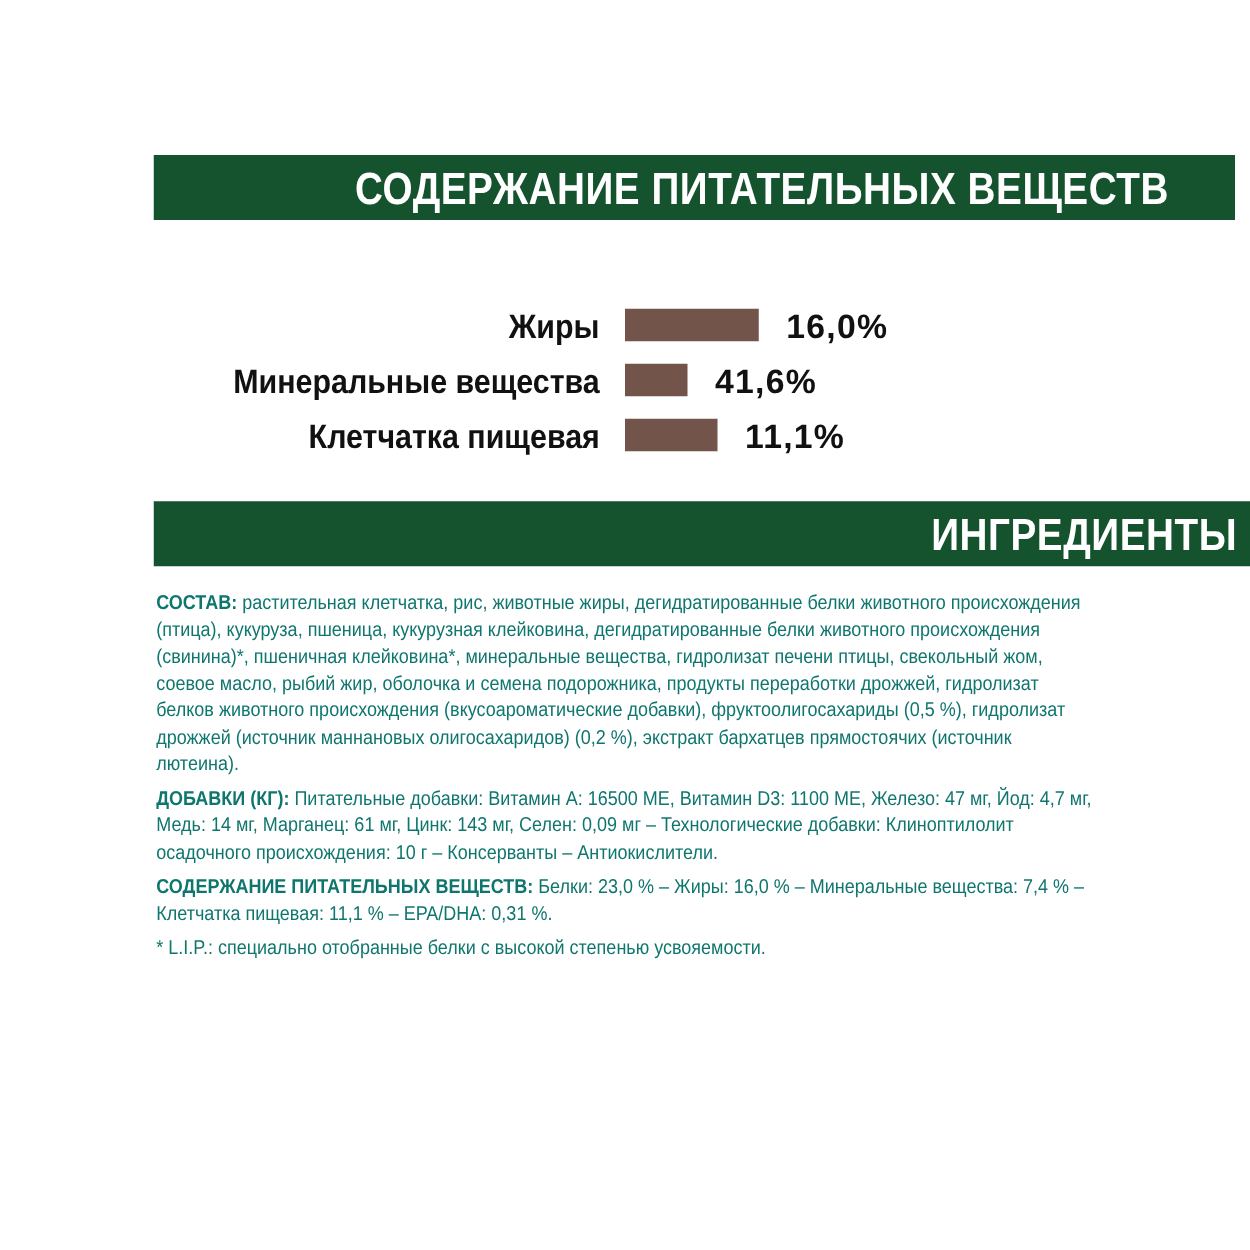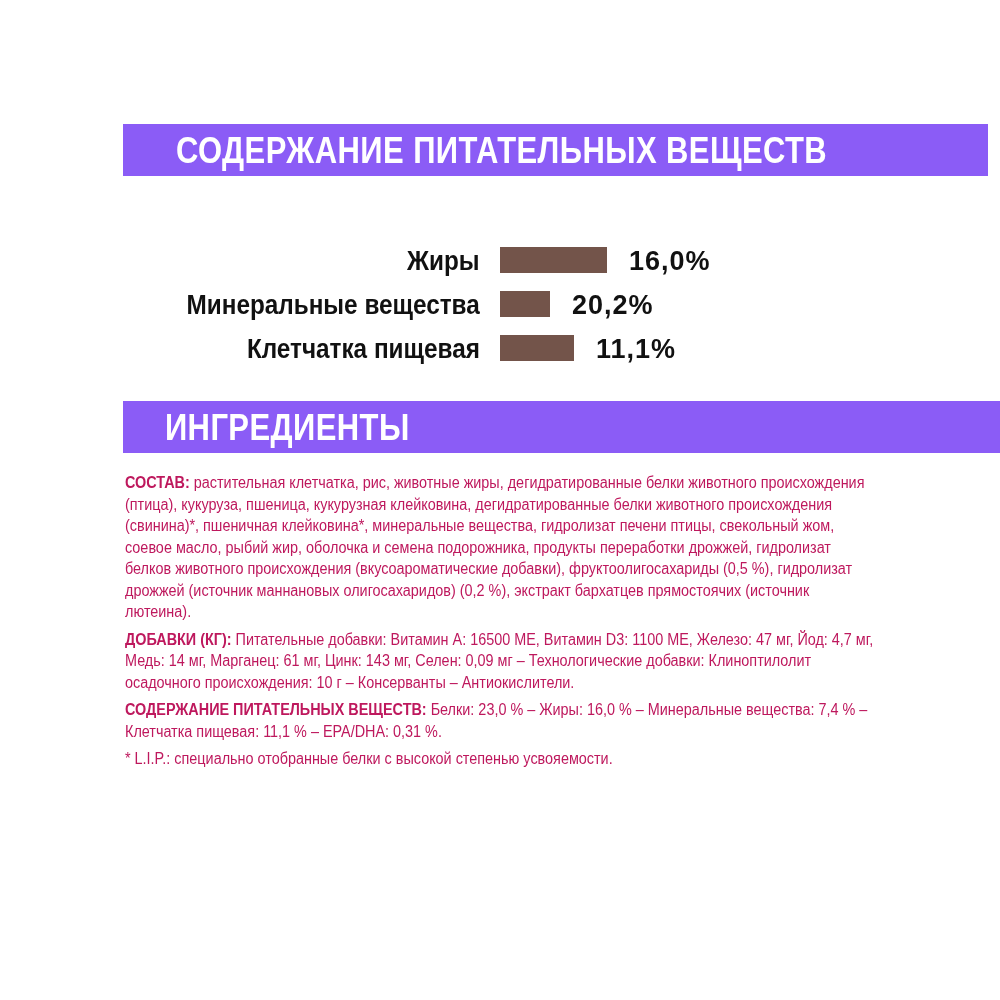--- a/index.html
+++ b/index.html
@@ -1,54 +1,54 @@
 <!DOCTYPE html>
 <html><head>
 <meta charset="utf-8">
 <style>
   html, body { margin:0; padding:0; background:#ffffff; }
   body { width:1000px; height:1000px; position:relative; overflow:hidden;
          font-family:"Liberation Sans", "DejaVu Sans", sans-serif; color:#111; }
-  .banner { position:absolute; left:123px; width:865px; background:#8b5cf6;
-            color:#fff; font-weight:bold; text-align:left;
+  .banner { position:absolute; left:123px; width:865px; background:#14532d;
+            color:#fff; font-weight:bold; text-align:right;
             font-family:"Liberation Sans", sans-serif; letter-spacing:0.5px; }
   .banner.top { top:124px; height:52px; line-height:54px; font-size:36px; transform-origin:center; }
   .banner.top span { display:inline-block; transform:scaleX(0.86); white-space:nowrap; }
   .banner.mid { top:401px; height:52px; line-height:54px; font-size:36px;padding-left:22px; }
   .banner.mid span { display:inline-block; transform:scaleX(0.86); }
   .chart { position:absolute; left:0; top:0; width:1000px; height:400px; }
   .row { position:absolute; left:0; width:1000px; height:30px; }
   .row .label { position:absolute; right:520px; top:-2px; font-size:27px; font-weight:bold;
                 white-space:nowrap; line-height:32px; transform:scaleX(0.9); transform-origin:right center; }
   .row .bar { position:absolute; left:500px; top:0; height:26px; background:#73544a; }
   .row .val { position:absolute; top:-2px; font-size:27px; font-weight:bold; line-height:32px;
               white-space:nowrap; letter-spacing:1px; }
   .text { position:absolute; left:125px; width:750px; font-size:16px; line-height:21.5px;
-          color:#be185d; }
+          color:#0f766e; }
   .text p { margin:0 0 6px 0; }
   .text .inner { transform:scaleX(0.9); transform-origin:left top; width:835px; }
   .text b { font-weight:bold; }
 </style>
 </head>
 <body>
 
 <div class="banner top">
   <span>СОДЕРЖАНИЕ ПИТАТЕЛЬНЫХ ВЕЩЕСТВ</span>
 </div>
 
 <div class="chart">
   <div class="row" style="top:247px">
     <span class="label">Жиры</span>
     <div class="bar" style="width:107px"></div>
     <span class="val" style="left:629px">16,0%</span>
   </div>
   <div class="row" style="top:291px">
     <span class="label">Минеральные вещества</span>
     <div class="bar" style="width:50px"></div>
-    <span class="val" style="left:572px">20,2%</span>
+    <span class="val" style="left:572px">41,6%</span>
   </div>
   <div class="row" style="top:335px">
     <span class="label">Клетчатка пищевая</span>
     <div class="bar" style="width:74px"></div>
     <span class="val" style="left:596px">11,1%</span>
   </div>
 </div>
 
 <div class="banner mid">
   <span>ИНГРЕДИЕНТЫ</span>

